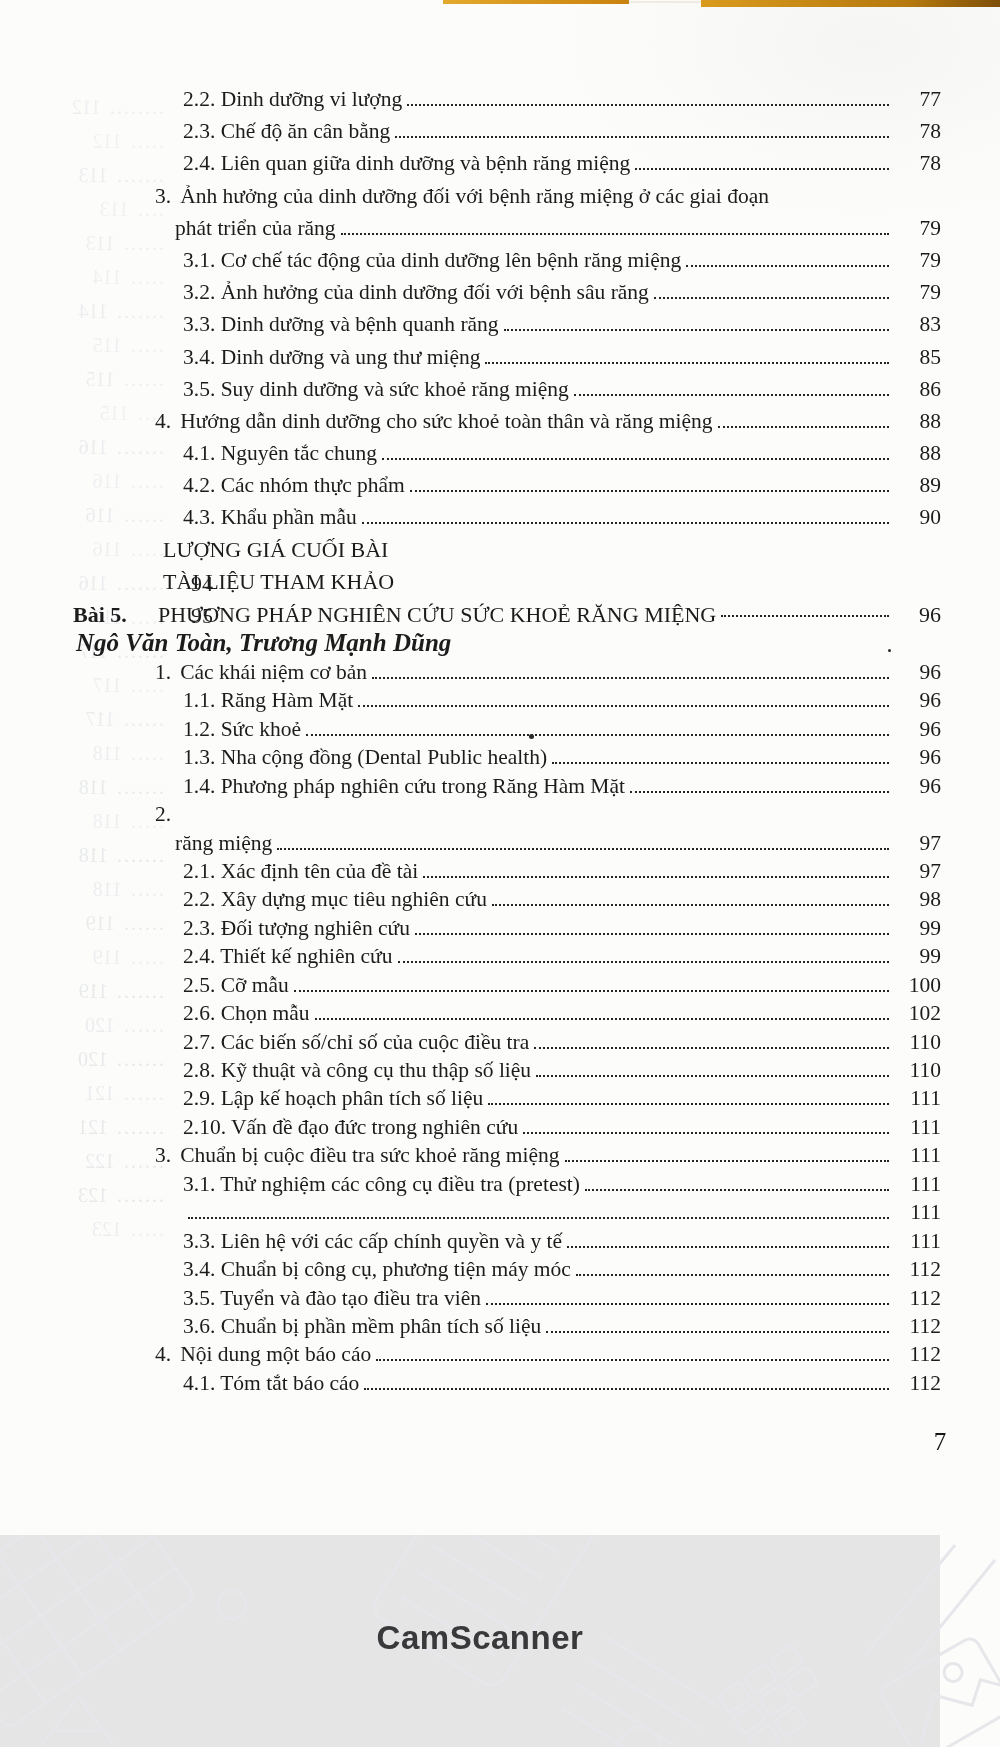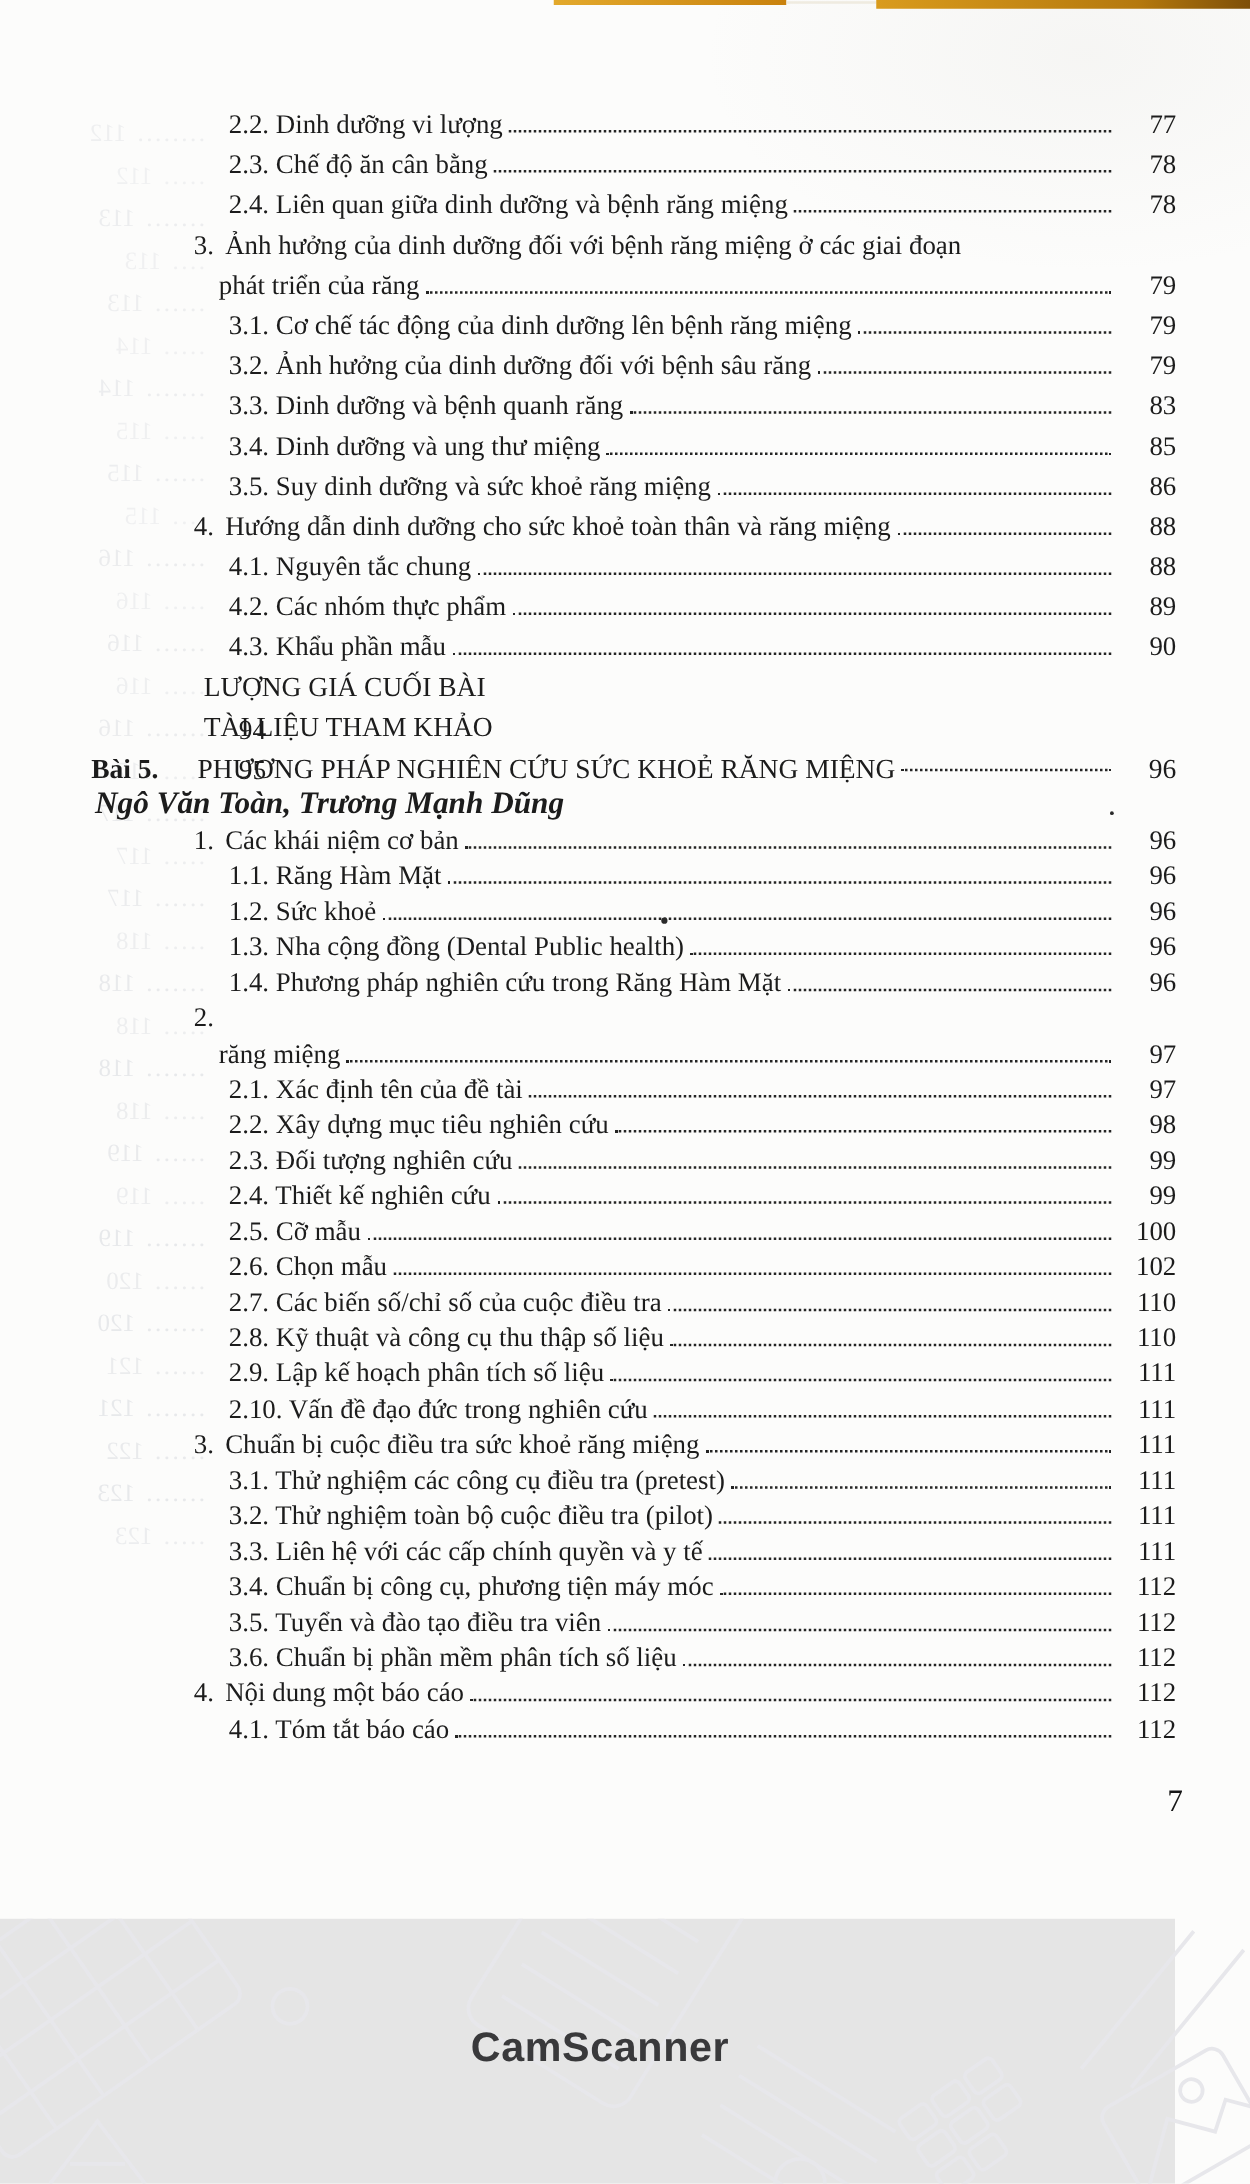--- a/index.html
+++ b/index.html
@@ -421,21 +421,20 @@
     <span class="p">111</span>
   </div>
       <div class="row sub">
 
     <span class="t">3.1. Thử nghiệm các công cụ điều tra (pretest)</span>
     <span class="dots"></span>
     <span class="p">111</span>
   </div>
       <div class="row sub">
 
-    <span class="t">3.2. Thử nghiệm toàn bộ cuộc điều tra (pilot)</span>
     <span class="dots"></span>
     <span class="p">111</span>
   </div>
       <div class="row sub">
 
     <span class="t">3.3. Liên hệ với các cấp chính quyền và y tế</span>
     <span class="dots"></span>
     <span class="p">111</span>
   </div>
       <div class="row sub">

